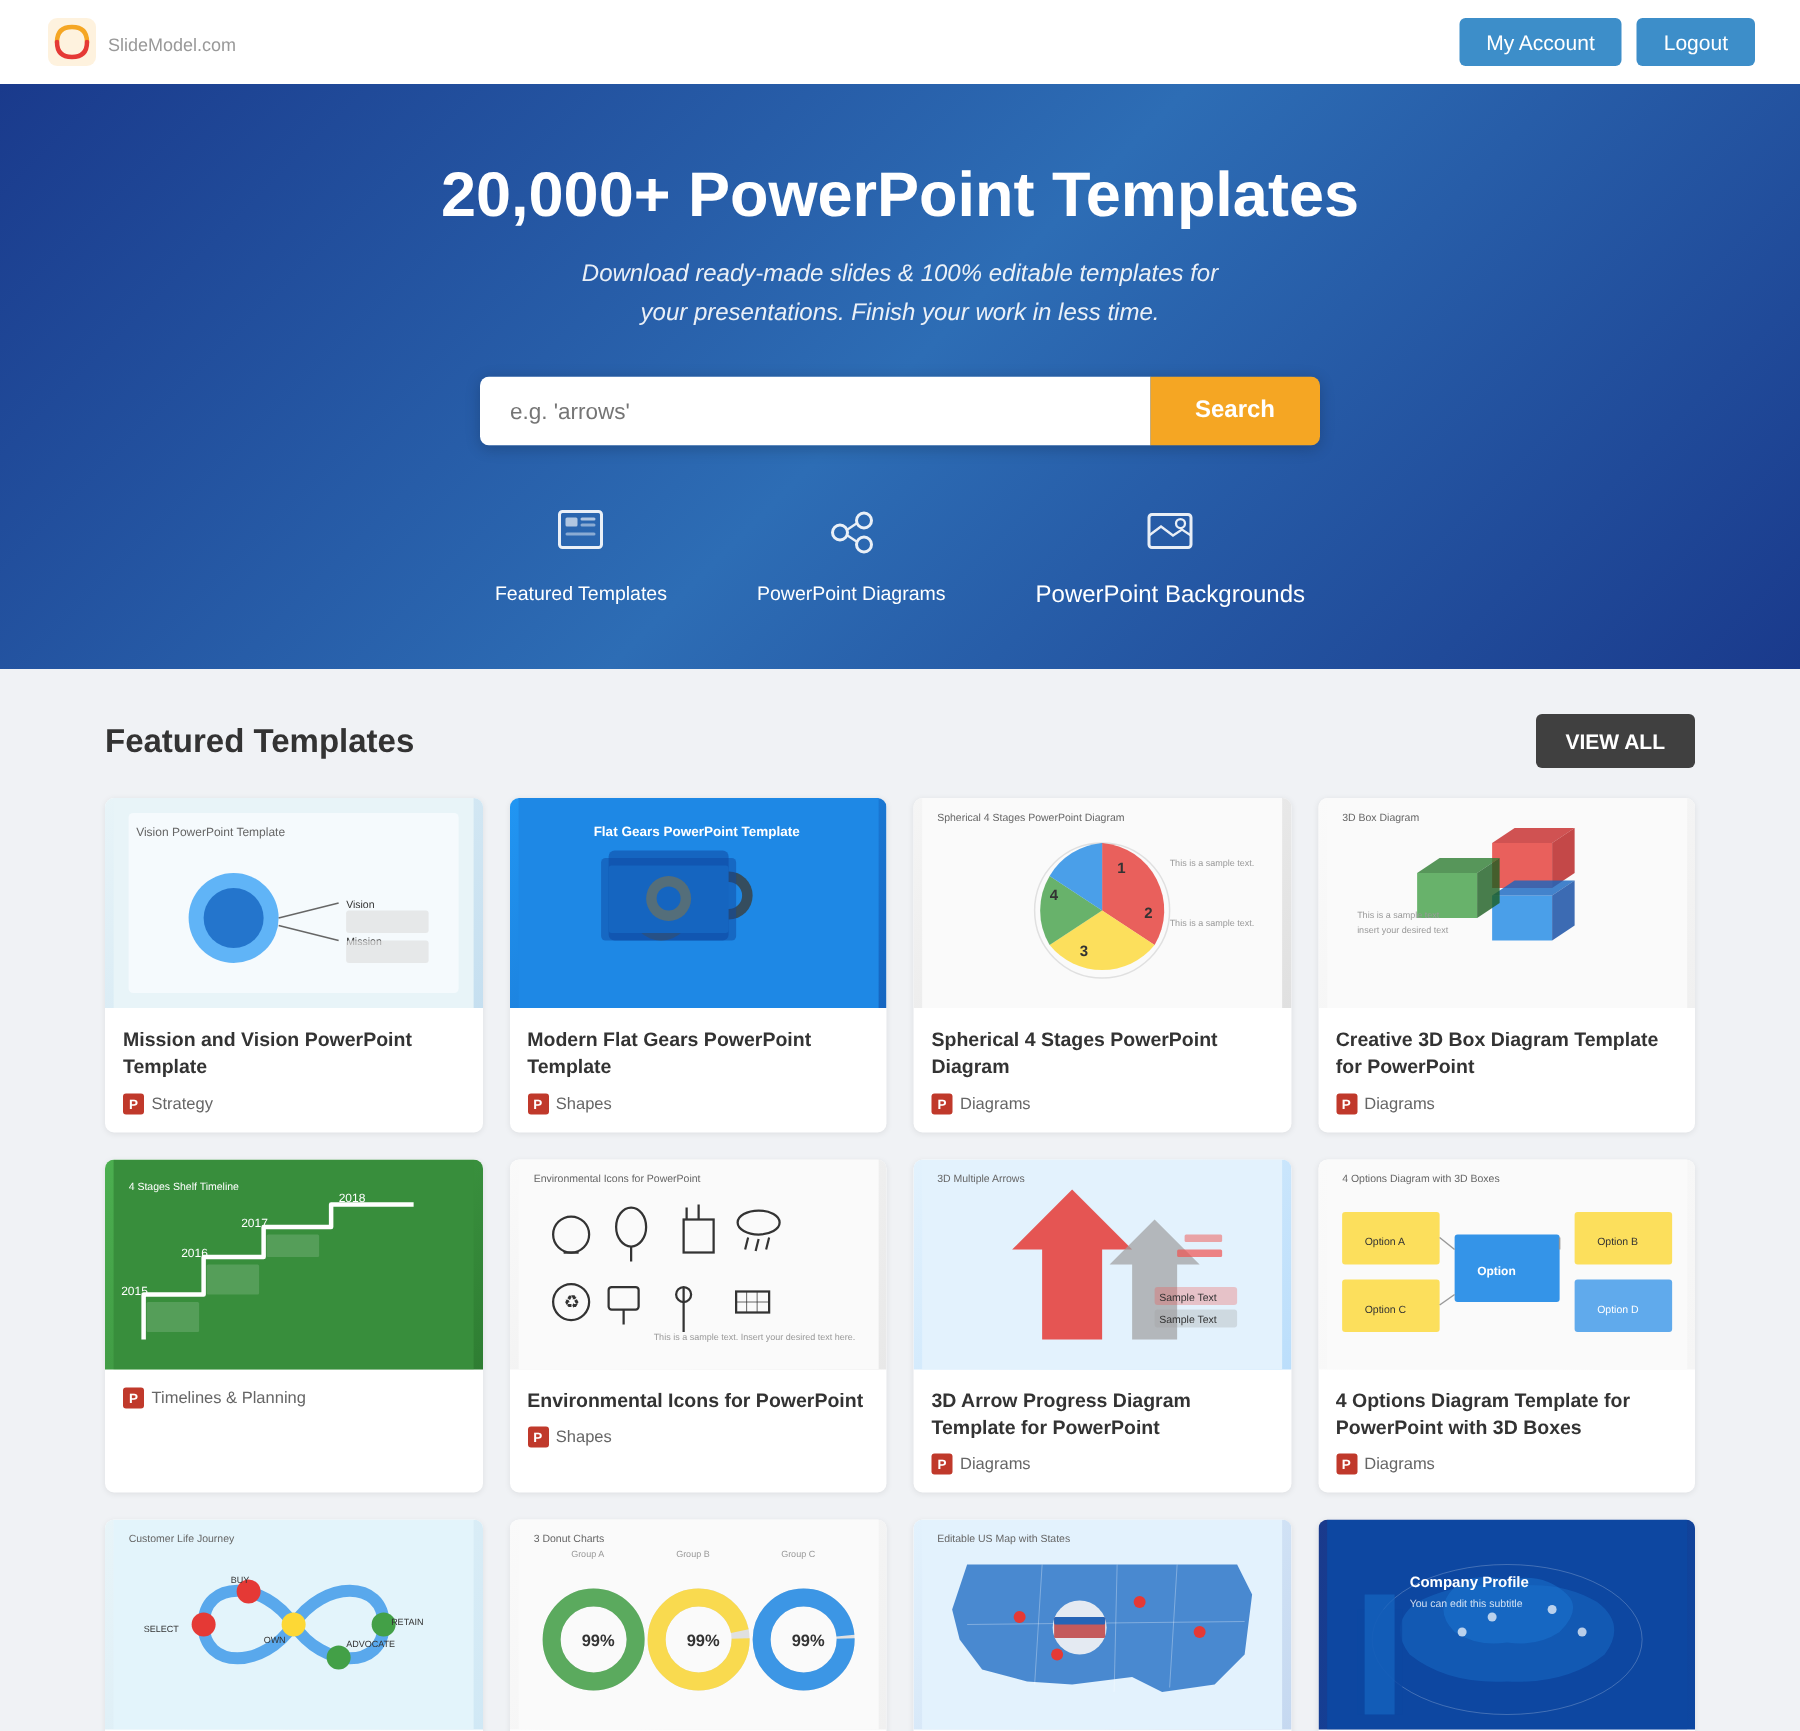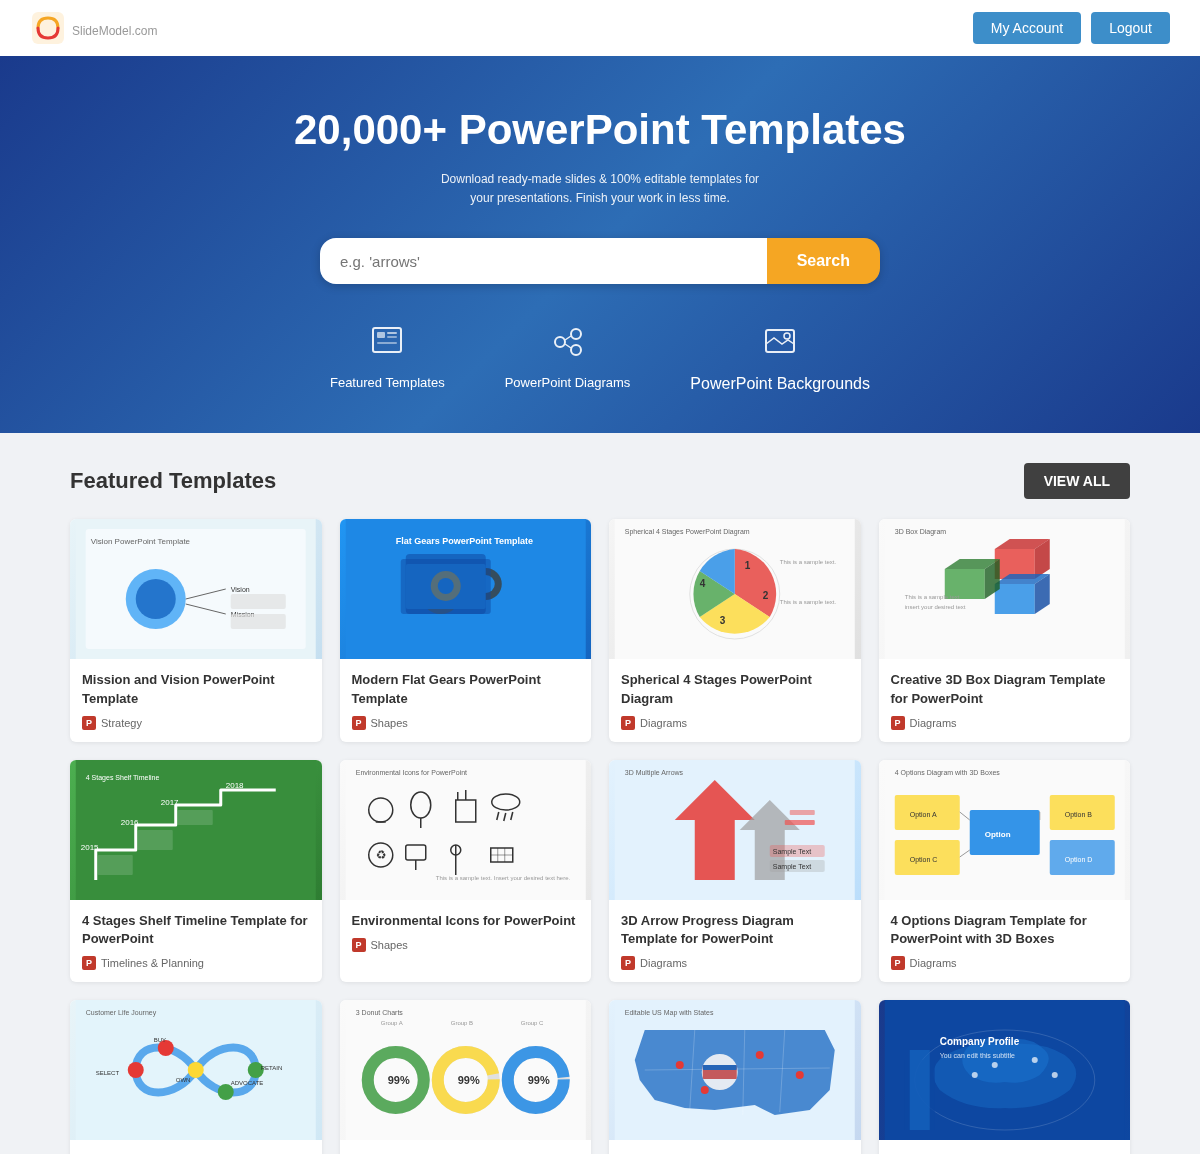--- a/index.html
+++ b/index.html
@@ -59,30 +59,31 @@
       padding: 50px 20px 40px;
       text-align: center;
       color: #fff;
     }
     .hero h1 {
       font-size: 42px;
       font-weight: 800;
       margin-bottom: 16px;
     }
     .hero p {
-      font-size: 12px;
+      font-size: 16px;
       opacity: 0.9;
       line-height: 1.6;
       margin-bottom: 30px;
+      font-style: italic;
     }
     .search-bar {
       display: flex;
       max-width: 560px;
       margin: 0 auto 40px;
-      border-radius: 16px;
+      border-radius: 6px;
       overflow: hidden;
       box-shadow: 0 2px 10px rgba(0,0,0,0.2);
     }
     .search-input {
       flex: 1;
       padding: 14px 20px;
       border: none;
       font-size: 15px;
       outline: none;
       color: #999;
@@ -407,21 +408,20 @@
           <text x="45" y="65" font-size="8" fill="white">2016</text>
           <text x="85" y="45" font-size="8" fill="white">2017</text>
           <text x="150" y="28" font-size="8" fill="white">2018</text>
 
           <rect x="22" y="95" width="35" height="20" rx="1" fill="white" opacity="0.15"></rect>
           <rect x="62" y="70" width="35" height="20" rx="1" fill="white" opacity="0.15"></rect>
           <rect x="102" y="50" width="35" height="15" rx="1" fill="white" opacity="0.15"></rect>
         </svg>
       </div>
       <div class="card-body">
-        <div class="card-title">4 Stages Shelf Timeline Template for PowerPoint</div>
         <div class="card-tag">
           <span class="ppt-icon">P</span>
           <span>Timelines &amp; Planning</span>
         </div>
       </div>
     </div>
 
     <div class="template-card">
       <div class="card-image img-env">
         <svg class="card-svg" viewBox="0 0 240 140">

